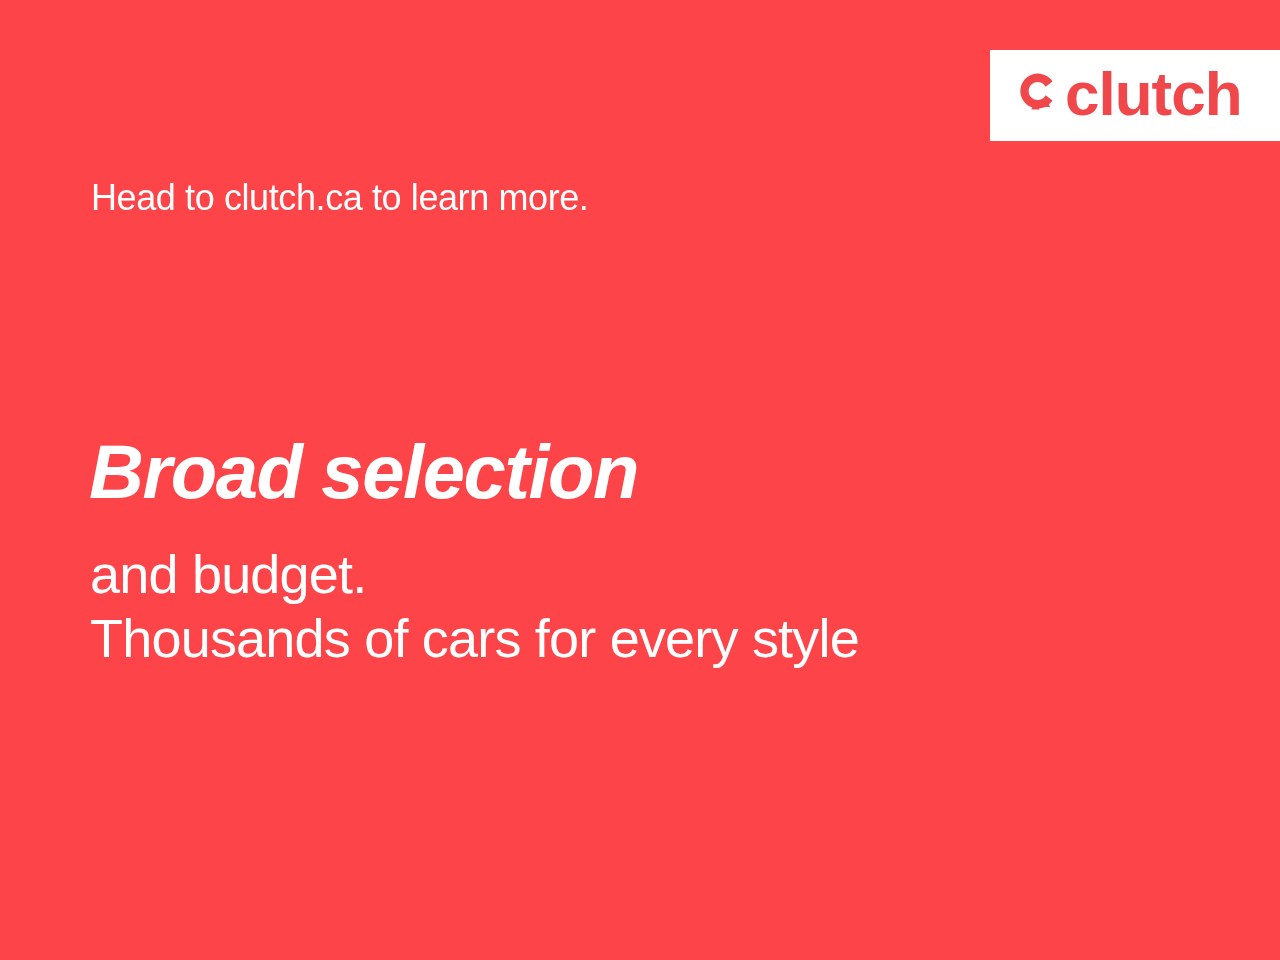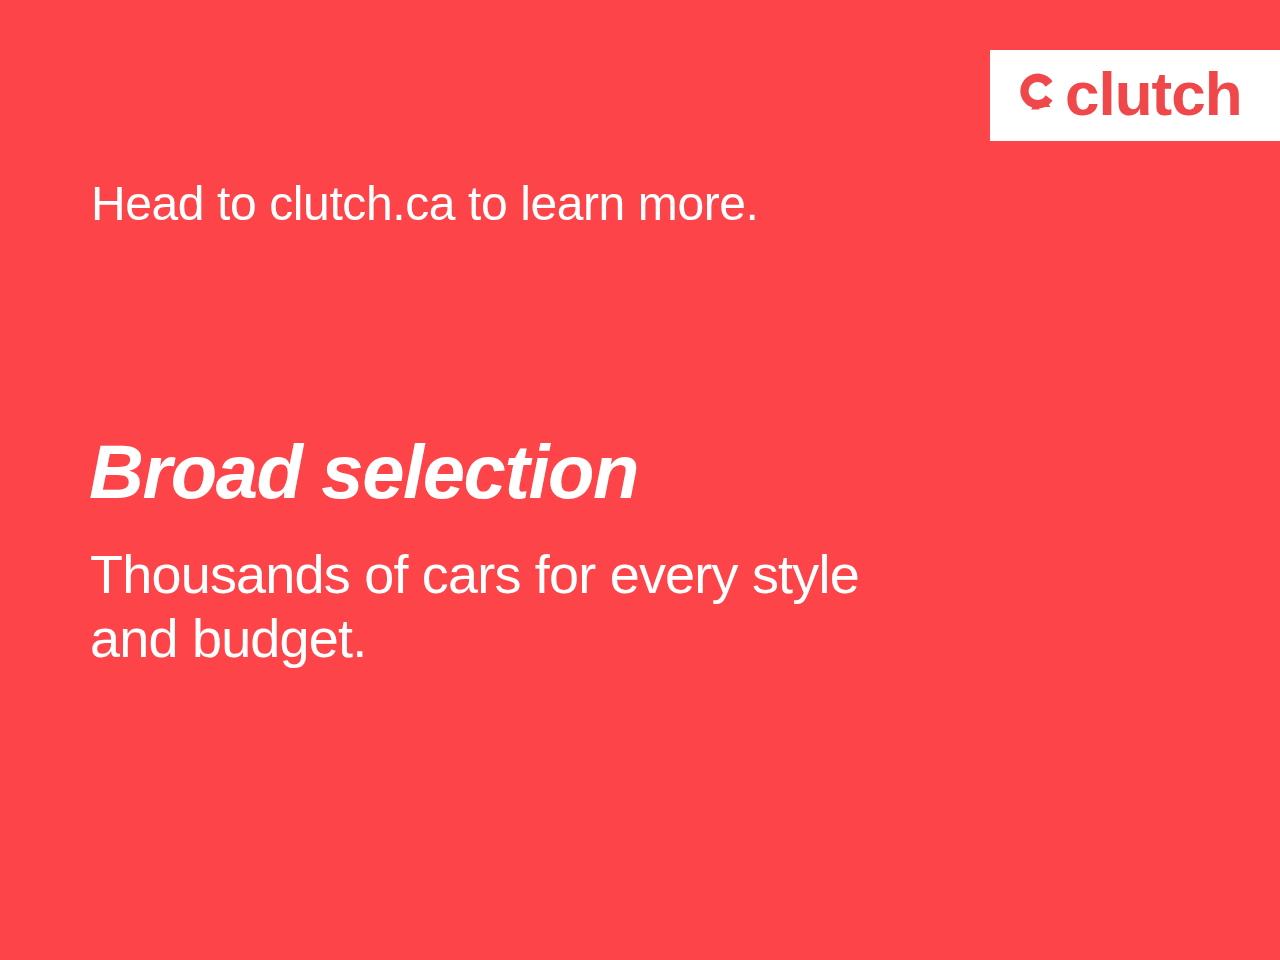--- a/index.html
+++ b/index.html
@@ -59,21 +59,21 @@
     line-height: 0.9;
     display: block;
     transform: translateY(-2px);
   }
 
   
   #kicker {
     position: absolute;
     left: 91px;
     top: 178px;
-    font-size: 48px;
+    font-size: 36px;
     font-weight: normal;
     color: #FFFFFF;
     letter-spacing: -0.4px;
     line-height: 1.1;
     white-space: nowrap;
   }
 
   #headline {
     position: absolute;
     left: 89px;
@@ -117,17 +117,17 @@
       </svg>
       <span class="logo-word">clutch</span>
     </div>
   </div>
 
   <div id="kicker">Head to clutch.ca to learn more.</div>
 
   <div id="headline">Broad selection</div>
 
   <div id="subcopy">
+    <span class="line">and budget.</span>
     <span class="line">Thousands of cars for every style</span>
-    <span class="line">and budget.</span>
   </div>
 
 </div>
 
 </body></html>

